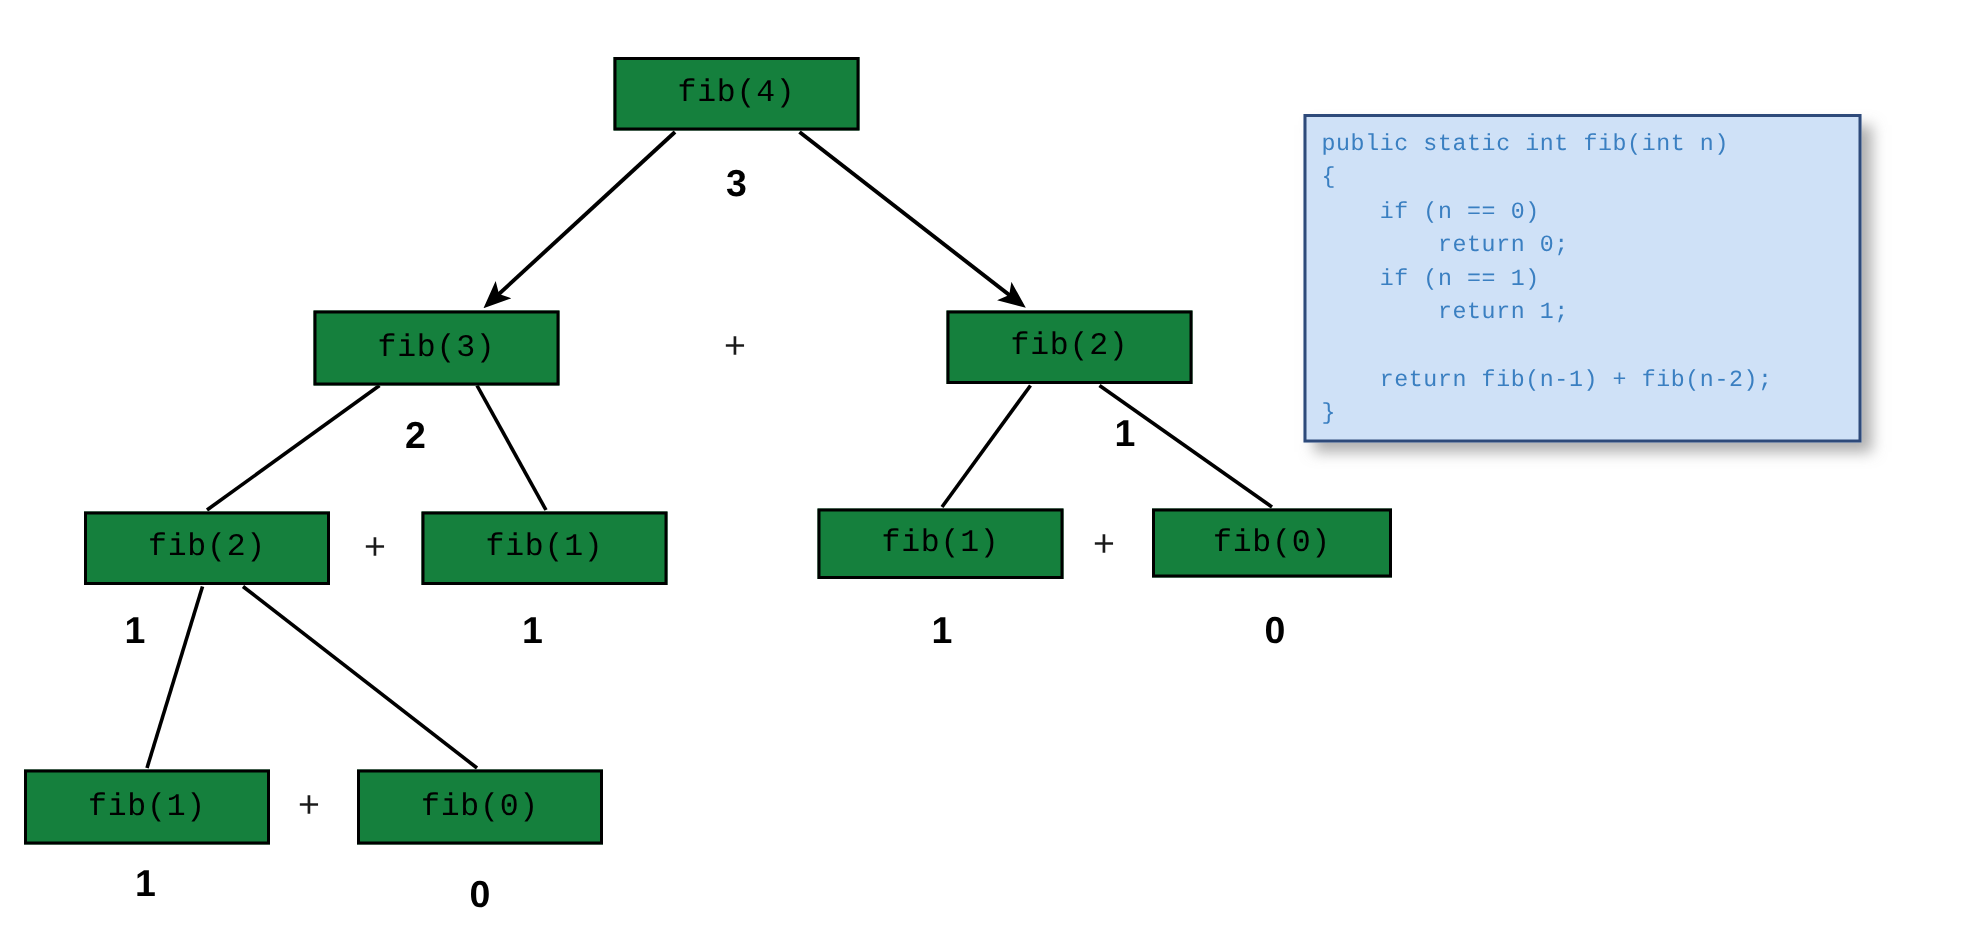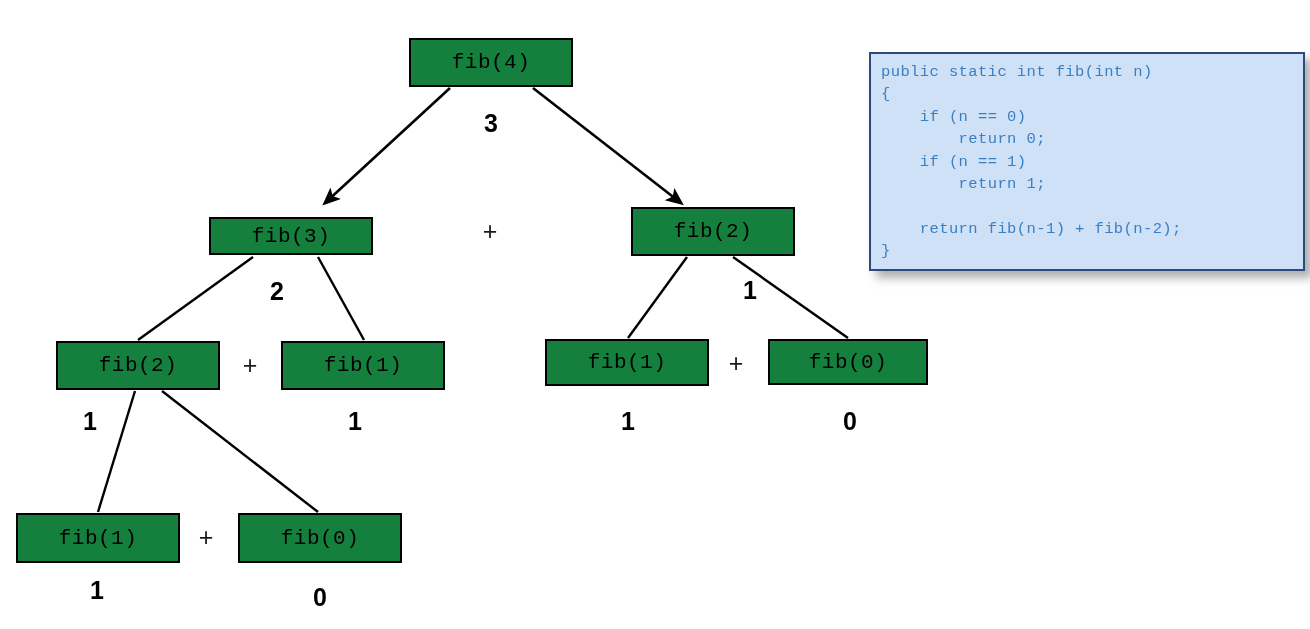--- a/index.html
+++ b/index.html
@@ -56,22 +56,22 @@
     font-size: 25px;
     font-weight: normal;
     color: #1a1a1a;
     text-align: center;
     transform: translate(-50%, -50%);
     white-space: nowrap;
   }
   #code-panel {
     position: absolute;
     left: 869px;
-    top: 52px;
-    width: 436px;
+    top: 76px;
+    width: 372px;
     height: 219px;
     box-sizing: border-box;
     background: #cfe1f7;
     border: 2px solid #2e4a7a;
     box-shadow: 7px 7px 9px rgba(110, 110, 110, 0.55);
     padding: 7px 10px 6px 10px;
     overflow: hidden;
   }
   #code-text {
     margin: 0;
@@ -103,21 +103,21 @@
         <line x1="733" y1="257" x2="848" y2="338" stroke="#000000" stroke-width="2.4"></line>
         <line x1="135" y1="391" x2="98" y2="512" stroke="#000000" stroke-width="2.4"></line>
         <line x1="162" y1="391" x2="318" y2="512" stroke="#000000" stroke-width="2.4"></line>
       </g>
   </svg>
 
   <div class="node-box" style="left: 409px; top: 38px; width: 164px; height: 49px;">
     <span>fib(4)</span>
   </div>
 
-  <div class="node-box" style="left: 209px; top: 217px; width: 164px; height: 38px;">
+  <div class="node-box" style="left: 209px; top: 207px; width: 164px; height: 50px;">
     <span>fib(3)</span>
   </div>
   <div class="node-box" style="left: 631px; top: 207px; width: 164px; height: 49px;">
     <span>fib(2)</span>
   </div>
 
   <div class="node-box" style="left: 56px; top: 341px; width: 164px; height: 49px;">
     <span>fib(2)</span>
   </div>
   <div class="node-box" style="left: 281px; top: 341px; width: 164px; height: 49px;">

